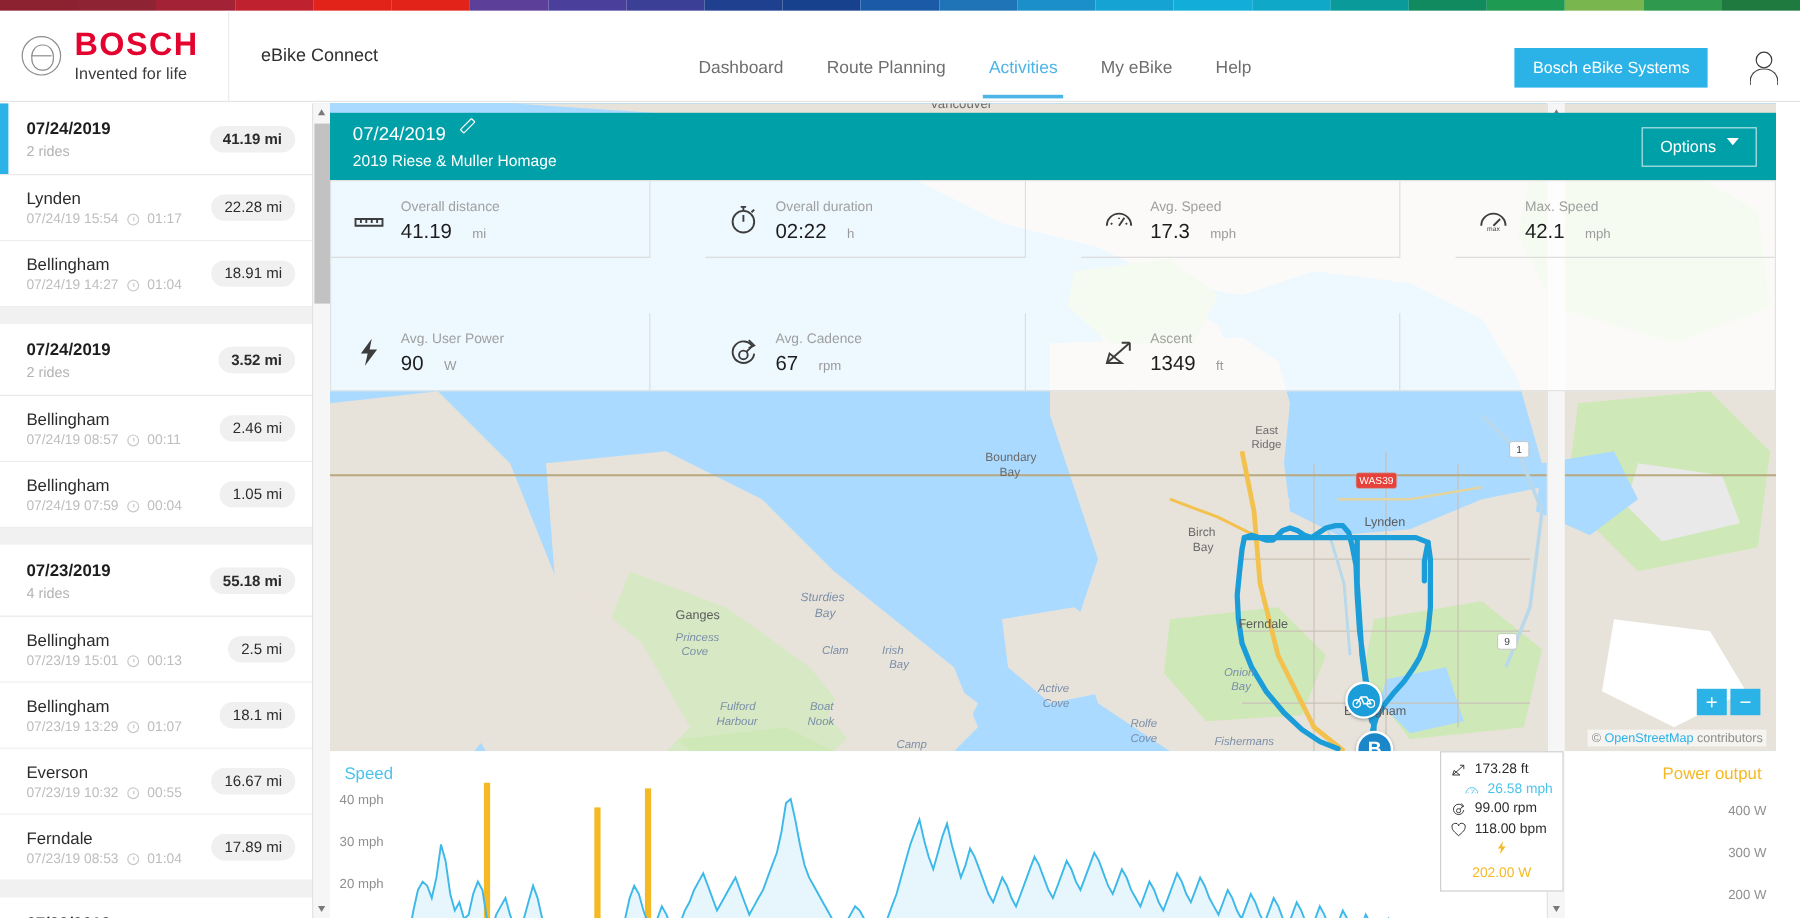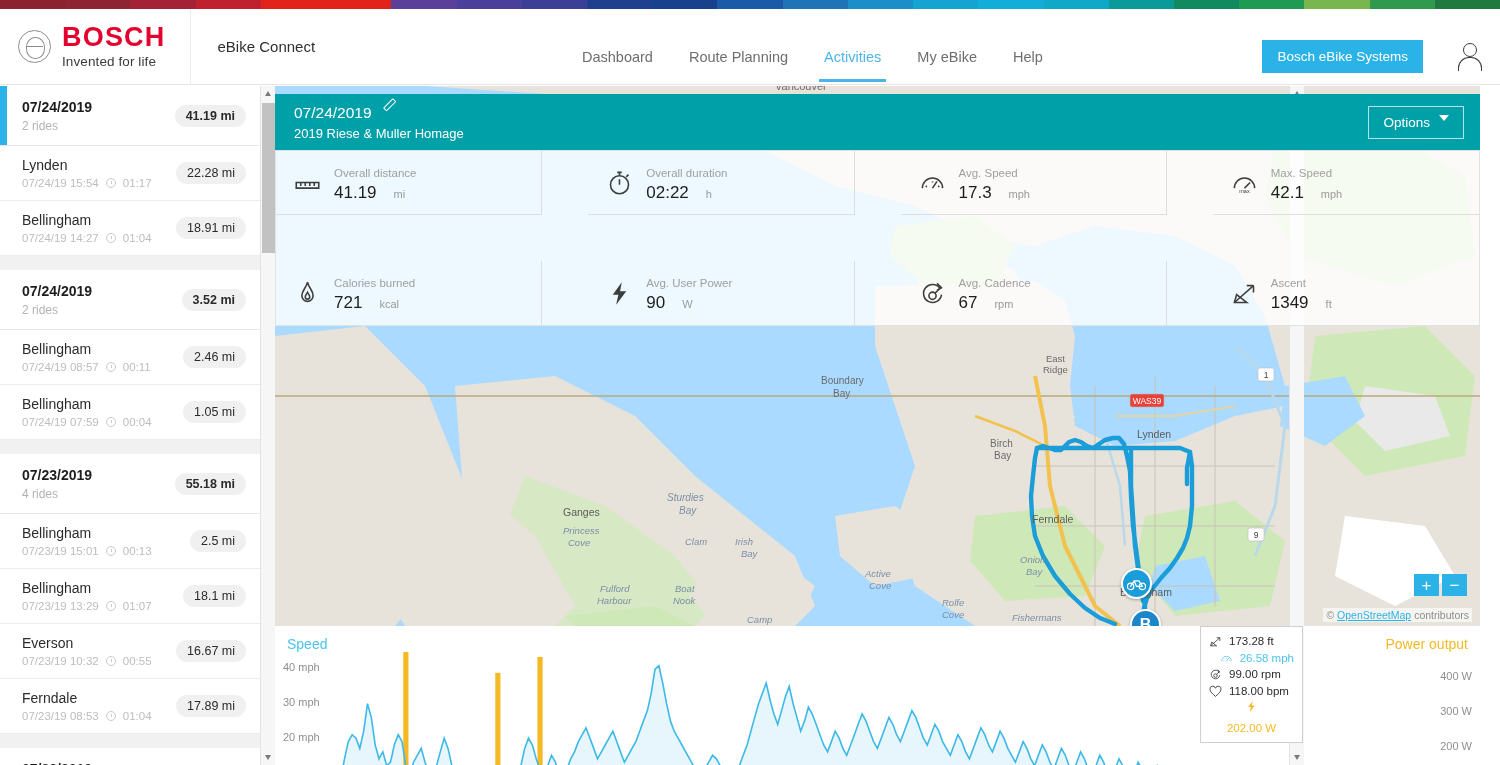--- a/index.html
+++ b/index.html
@@ -163,21 +163,21 @@
 
   .map-zoom { position: absolute; right: 13px; bottom: 30px; display: flex; gap: 3px; z-index: 7; }
   .zbtn {
     width: 25px; height: 22px; background: #2bb3e8; color: #fff; font-size: 17px;
     display: flex; align-items: center; justify-content: center; cursor: pointer; line-height: 1;
   }
   .attrib {
     position: absolute; right: 8px; bottom: 4px; font-size: 10.5px; color: #8d8d8d; z-index: 7;
     background: rgba(255,255,255,0.62); padding: 1px 3px;
   }
-  .attrib b { color: #2bb3e8; font-weight: 400; text-decoration: underline; }
+  .attrib b { color: #2bb3e8; font-weight: 400; }
 
   
   .chart { position: absolute; left: 0; top: 540px; width: 1205px; height: 139px; background: #fff; }
   .ch-speed { position: absolute; left: 12px; top: 10px; font-size: 14px; color: #4cc3ec; }
   .ch-power { position: absolute; right: 12px; top: 10px; font-size: 14px; color: #f5b924; }
   .ch-yl { position: absolute; font-size: 11px; color: #8f8f8f; }
   .ch-plot { position: absolute; left: 58px; top: 26px; width: 1085px; height: 113px; overflow: hidden; }
 
   .tip {
     position: absolute; left: 925px; top: 0px; width: 103px;
@@ -542,27 +542,20 @@
         </div>
         <div class="stat">
           <span class="stat-ic"><svg viewBox="0 0 24 24" fill="none" stroke="currentColor" stroke-width="1.4">
               <path d="M3,17 A9,9 0 0 1 21,17"></path>
               <path d="M12,17 L17,12"></path>
               <text x="12" y="21" font-size="5" fill="currentColor" stroke="none" text-anchor="middle">max</text>
             </svg></span>
           <span><span class="stat-label">Max. Speed</span><div class="stat-val"><span class="sv">42.1</span><span class="u">mph</span></div></span>
         </div>
         <div class="stat">
-          <span class="stat-ic"><svg viewBox="0 0 24 24" fill="none" stroke="currentColor" stroke-width="1.4">
-              <path d="M12,2 C13,7 17,9 17,14 a5,5 0 0 1 -10,0 C7,9 11,7 12,2 Z"></path>
-              <path d="M12,11 c1,2 2,2.5 2,4 a2,2 0 0 1 -4,0 c0,-1.5 1,-2 2,-4 Z"></path>
-            </svg></span>
-          <span><span class="stat-label">Calories burned</span><div class="stat-val"><span class="sv">721</span><span class="u">kcal</span></div></span>
-        </div>
-        <div class="stat">
           <span class="stat-ic"><svg viewBox="0 0 24 24" fill="currentColor" stroke="none">
               <path d="M14,2 L6,13 h5 l-2,9 L18,10 h-5.5 z"></path>
             </svg></span>
           <span><span class="stat-label">Avg. User Power</span><div class="stat-val"><span class="sv">90</span><span class="u">W</span></div></span>
         </div>
         <div class="stat">
           <span class="stat-ic"><svg viewBox="0 0 24 24" fill="none" stroke="currentColor" stroke-width="1.4">
               <path d="M19,8 A8,8 0 1 0 20,13"></path>
               <path d="M16,3 l4,4 l-4,2"></path>
               <circle cx="12" cy="14" r="3.2"></circle>

